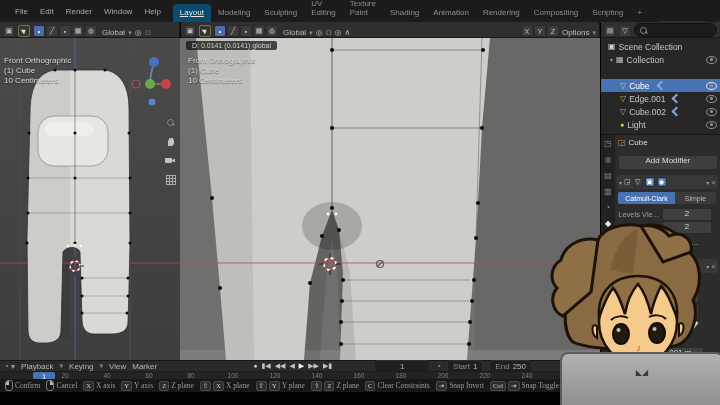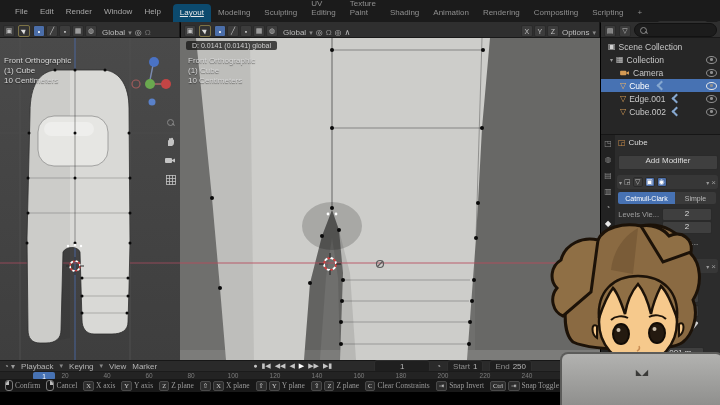--- a/index.html
+++ b/index.html
@@ -385,48 +385,45 @@
         <span class="oicon" style="color:#cfcfcf">▣</span>
       <span>Scene Collection</span>
     </div>
     <div class="ol-row" style="top:15px">
       <span style="width:6px"></span>
         <span class="tri">▾</span>
       <span class="oicon" style="color:#c8c8c8">▦</span>
       <span>Collection</span>
       <span class="eye"></span>
     </div>
-    <div class="ol-row" style="top:28px">
-      <span style="width:16px"></span>
-      <svg width="10" height="8" viewBox="0 0 11 9">
-          <rect x="0" y="2" width="7" height="5" rx="1" fill="#d49a54"></rect>
-          <path d="M7,4 L10,2.5 L10,6.5 L7,5 Z" fill="#d49a54"></path>
-        </svg>
-      <span>Camera</span>
-      <span class="eye"></span>
-    </div>
     <div class="ol-row sel" style="top:41px">
       <span style="width:16px"></span>
         <span class="oicon" style="color:#f0b264">▽</span>
       <span>Cube</span>
       <span class="wrench" style="margin-left:6px"></span>
       <span class="eye" style="border-color:#e8e8e8"></span>
     </div>
     <div class="ol-row" style="top:54px">
       <span style="width:16px"></span>
         <span class="oicon" style="color:#d49a54">▽</span>
       <span>Edge.001</span>
       <span class="wrench" style="margin-left:4px"></span>
       <span class="eye"></span>
     </div>
     <div class="ol-row" style="top:67px">
       <span style="width:16px"></span>
         <span class="oicon" style="color:#d49a54">▽</span>
       <span>Cube.002</span>
       <span class="wrench" style="margin-left:4px"></span>
+      <span class="eye"></span>
+    </div>
+    <div class="ol-row" style="top:80px">
+      <span style="width:16px"></span>
+        <span class="oicon" style="color:#cfd46a;font-size:7px">●</span>
+      <span>Light</span>
       <span class="eye"></span>
     </div>
   </div>
 
   <div id="props" class="abs">
     <div id="ptabs">
       <span class="ptab">◳</span>
       <span class="ptab">◍</span>
       <span class="ptab">▤</span>
       <span class="ptab">▥</span>

